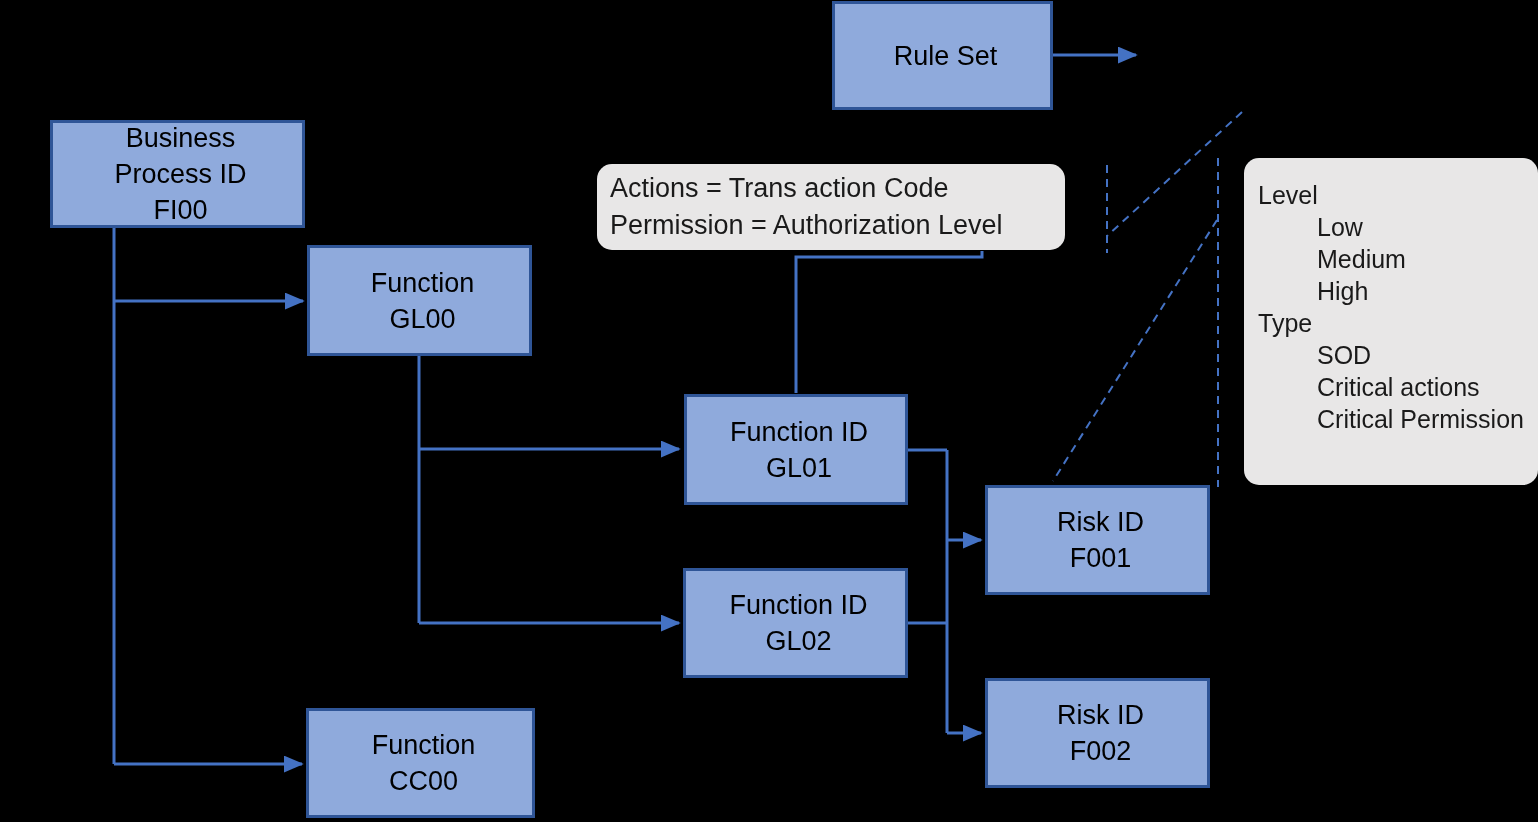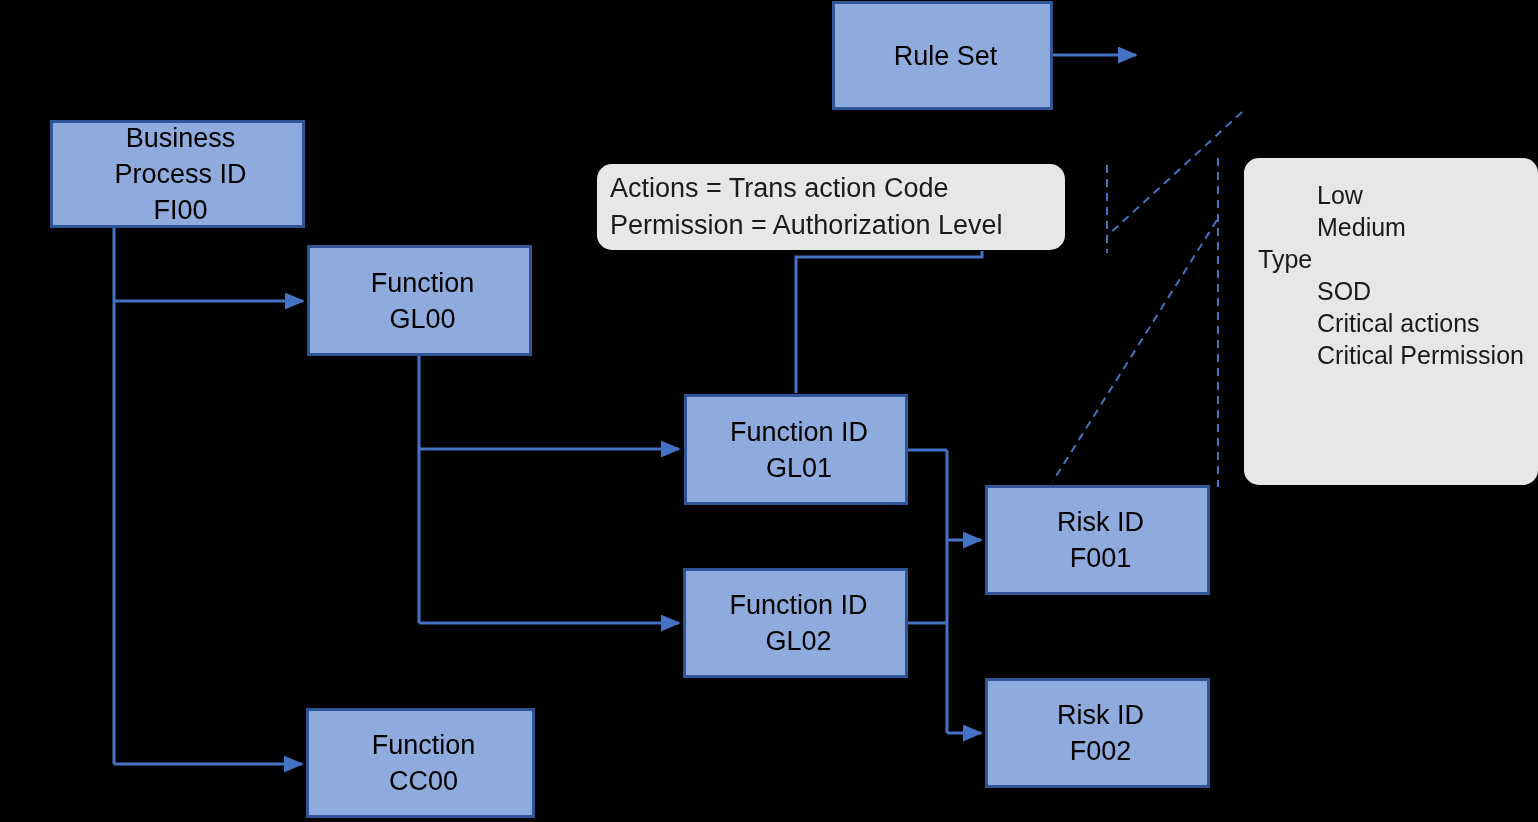--- a/index.html
+++ b/index.html
@@ -131,21 +131,23 @@
     <div>Rule Set</div>
   </div>
 
 
   <div class="note note-actions" style="left:597px; top:164px; width:468px; height:86px;">
     <div>Actions = Trans action Code</div>
     <div>Permission = Authorization Level</div>
   </div>
 
   <div class="note note-legend" style="left:1244px; top:158px; width:294px; height:327px;">
+    <div>Level</div>
     <div class="indent">Low</div>
     <div class="indent">Medium</div>
+    <div class="indent">High</div>
     <div>Type</div>
     <div class="indent">SOD</div>
     <div class="indent">Critical actions</div>
     <div class="indent">Critical Permission</div>
   </div>
 
 </div>
 
 </body></html>

